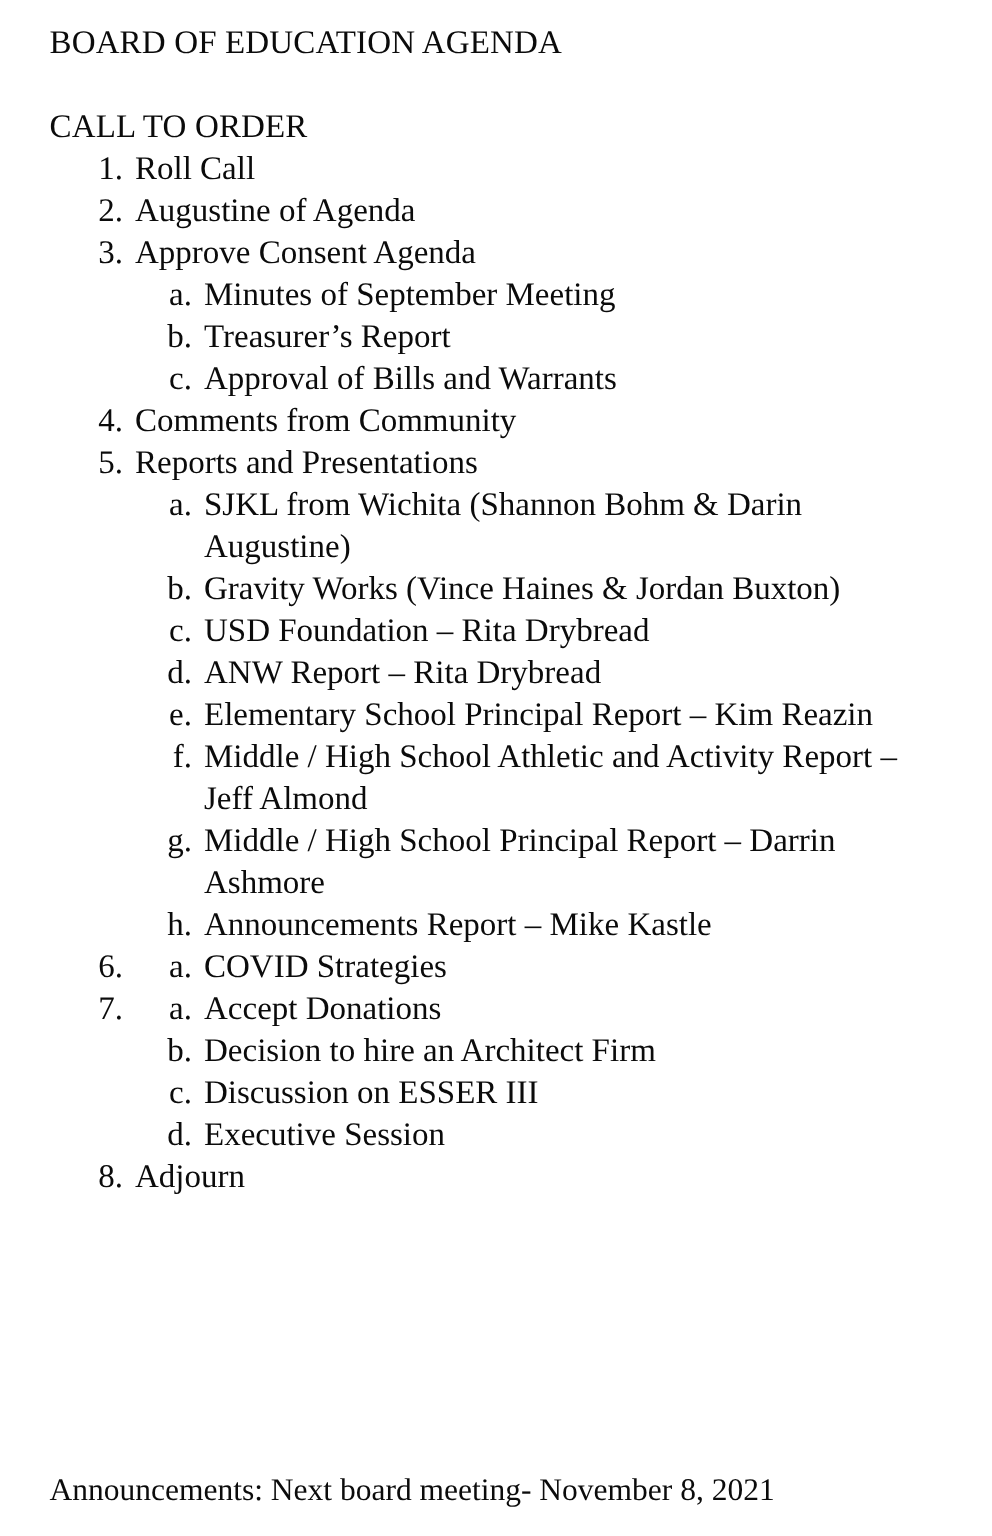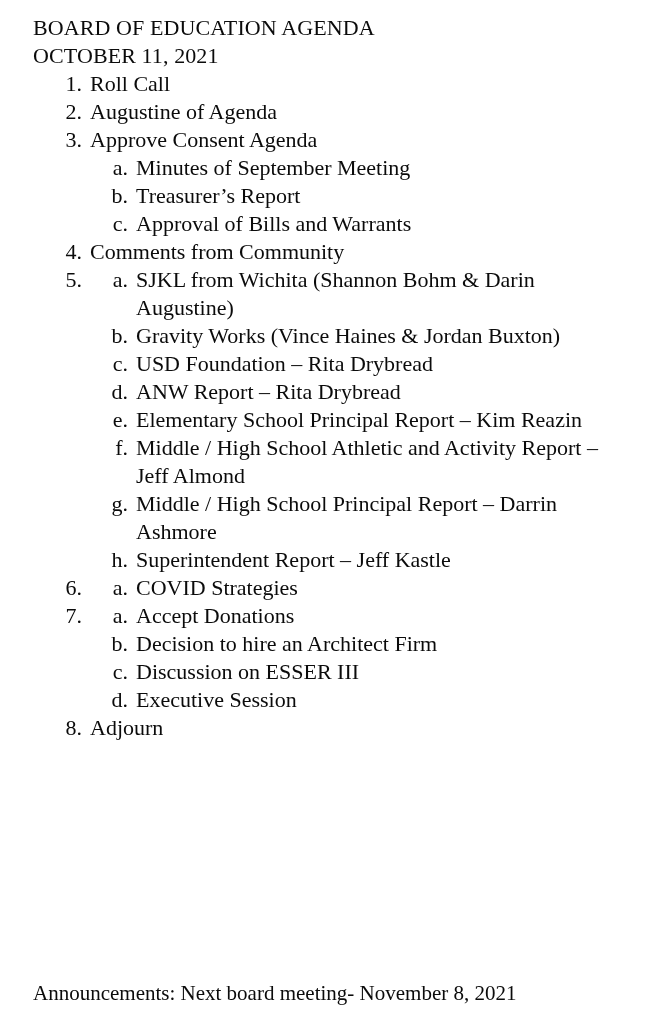--- a/index.html
+++ b/index.html
@@ -84,22 +84,22 @@
     line-height: 28px;
     white-space: nowrap;
   }
 </style>
 </head>
 <body>
 
 <div class="page">
 
   <div class="doc-title">BOARD OF EDUCATION AGENDA</div>
-  <div class="doc-title">OCTOBER 11, 2021</div>
-
+
+  <div class="section-heading">CALL TO ORDER</div>
 
   <ol class="level1">
       <li class="item">
         <span class="marker">1.</span>
         <span class="item-text">Roll Call</span>
       </li>
       <li class="item">
         <span class="marker">2.</span>
         <span class="item-text">Augustine of Agenda</span>
       </li>
@@ -120,20 +120,21 @@
             <span class="subitem-text">Approval of Bills and Warrants</span>
           </li>
         </ol>
       </li>
       <li class="item">
         <span class="marker">4.</span>
         <span class="item-text">Comments from Community</span>
       </li>
       <li class="item">
         <span class="marker">5.</span>
+        <span class="item-text">Reports and Presentations</span>
         <ol class="level2">
           <li class="subitem">
             <span class="marker">a.</span>
             <span class="subitem-text">SJKL from Wichita (Shannon Bohm &amp; Darin Augustine)</span>
           </li>
           <li class="subitem">
             <span class="marker">b.</span>
             <span class="subitem-text">Gravity Works (Vince Haines &amp; Jordan Buxton)</span>
           </li>
           <li class="subitem">
@@ -151,21 +152,21 @@
           <li class="subitem">
             <span class="marker">f.</span>
             <span class="subitem-text">Middle / High School Athletic and Activity Report – Jeff Almond</span>
           </li>
           <li class="subitem">
             <span class="marker">g.</span>
             <span class="subitem-text">Middle / High School Principal Report – Darrin Ashmore</span>
           </li>
           <li class="subitem">
             <span class="marker">h.</span>
-            <span class="subitem-text">Superintendent Report – Jeff Kastle</span>
+            <span class="subitem-text">Announcements Report – Mike Kastle</span>
           </li>
         </ol>
       </li>
       <li class="item">
         <span class="marker">6.</span>
         <ol class="level2">
           <li class="subitem">
             <span class="marker">a.</span>
             <span class="subitem-text">COVID Strategies</span>
           </li>

